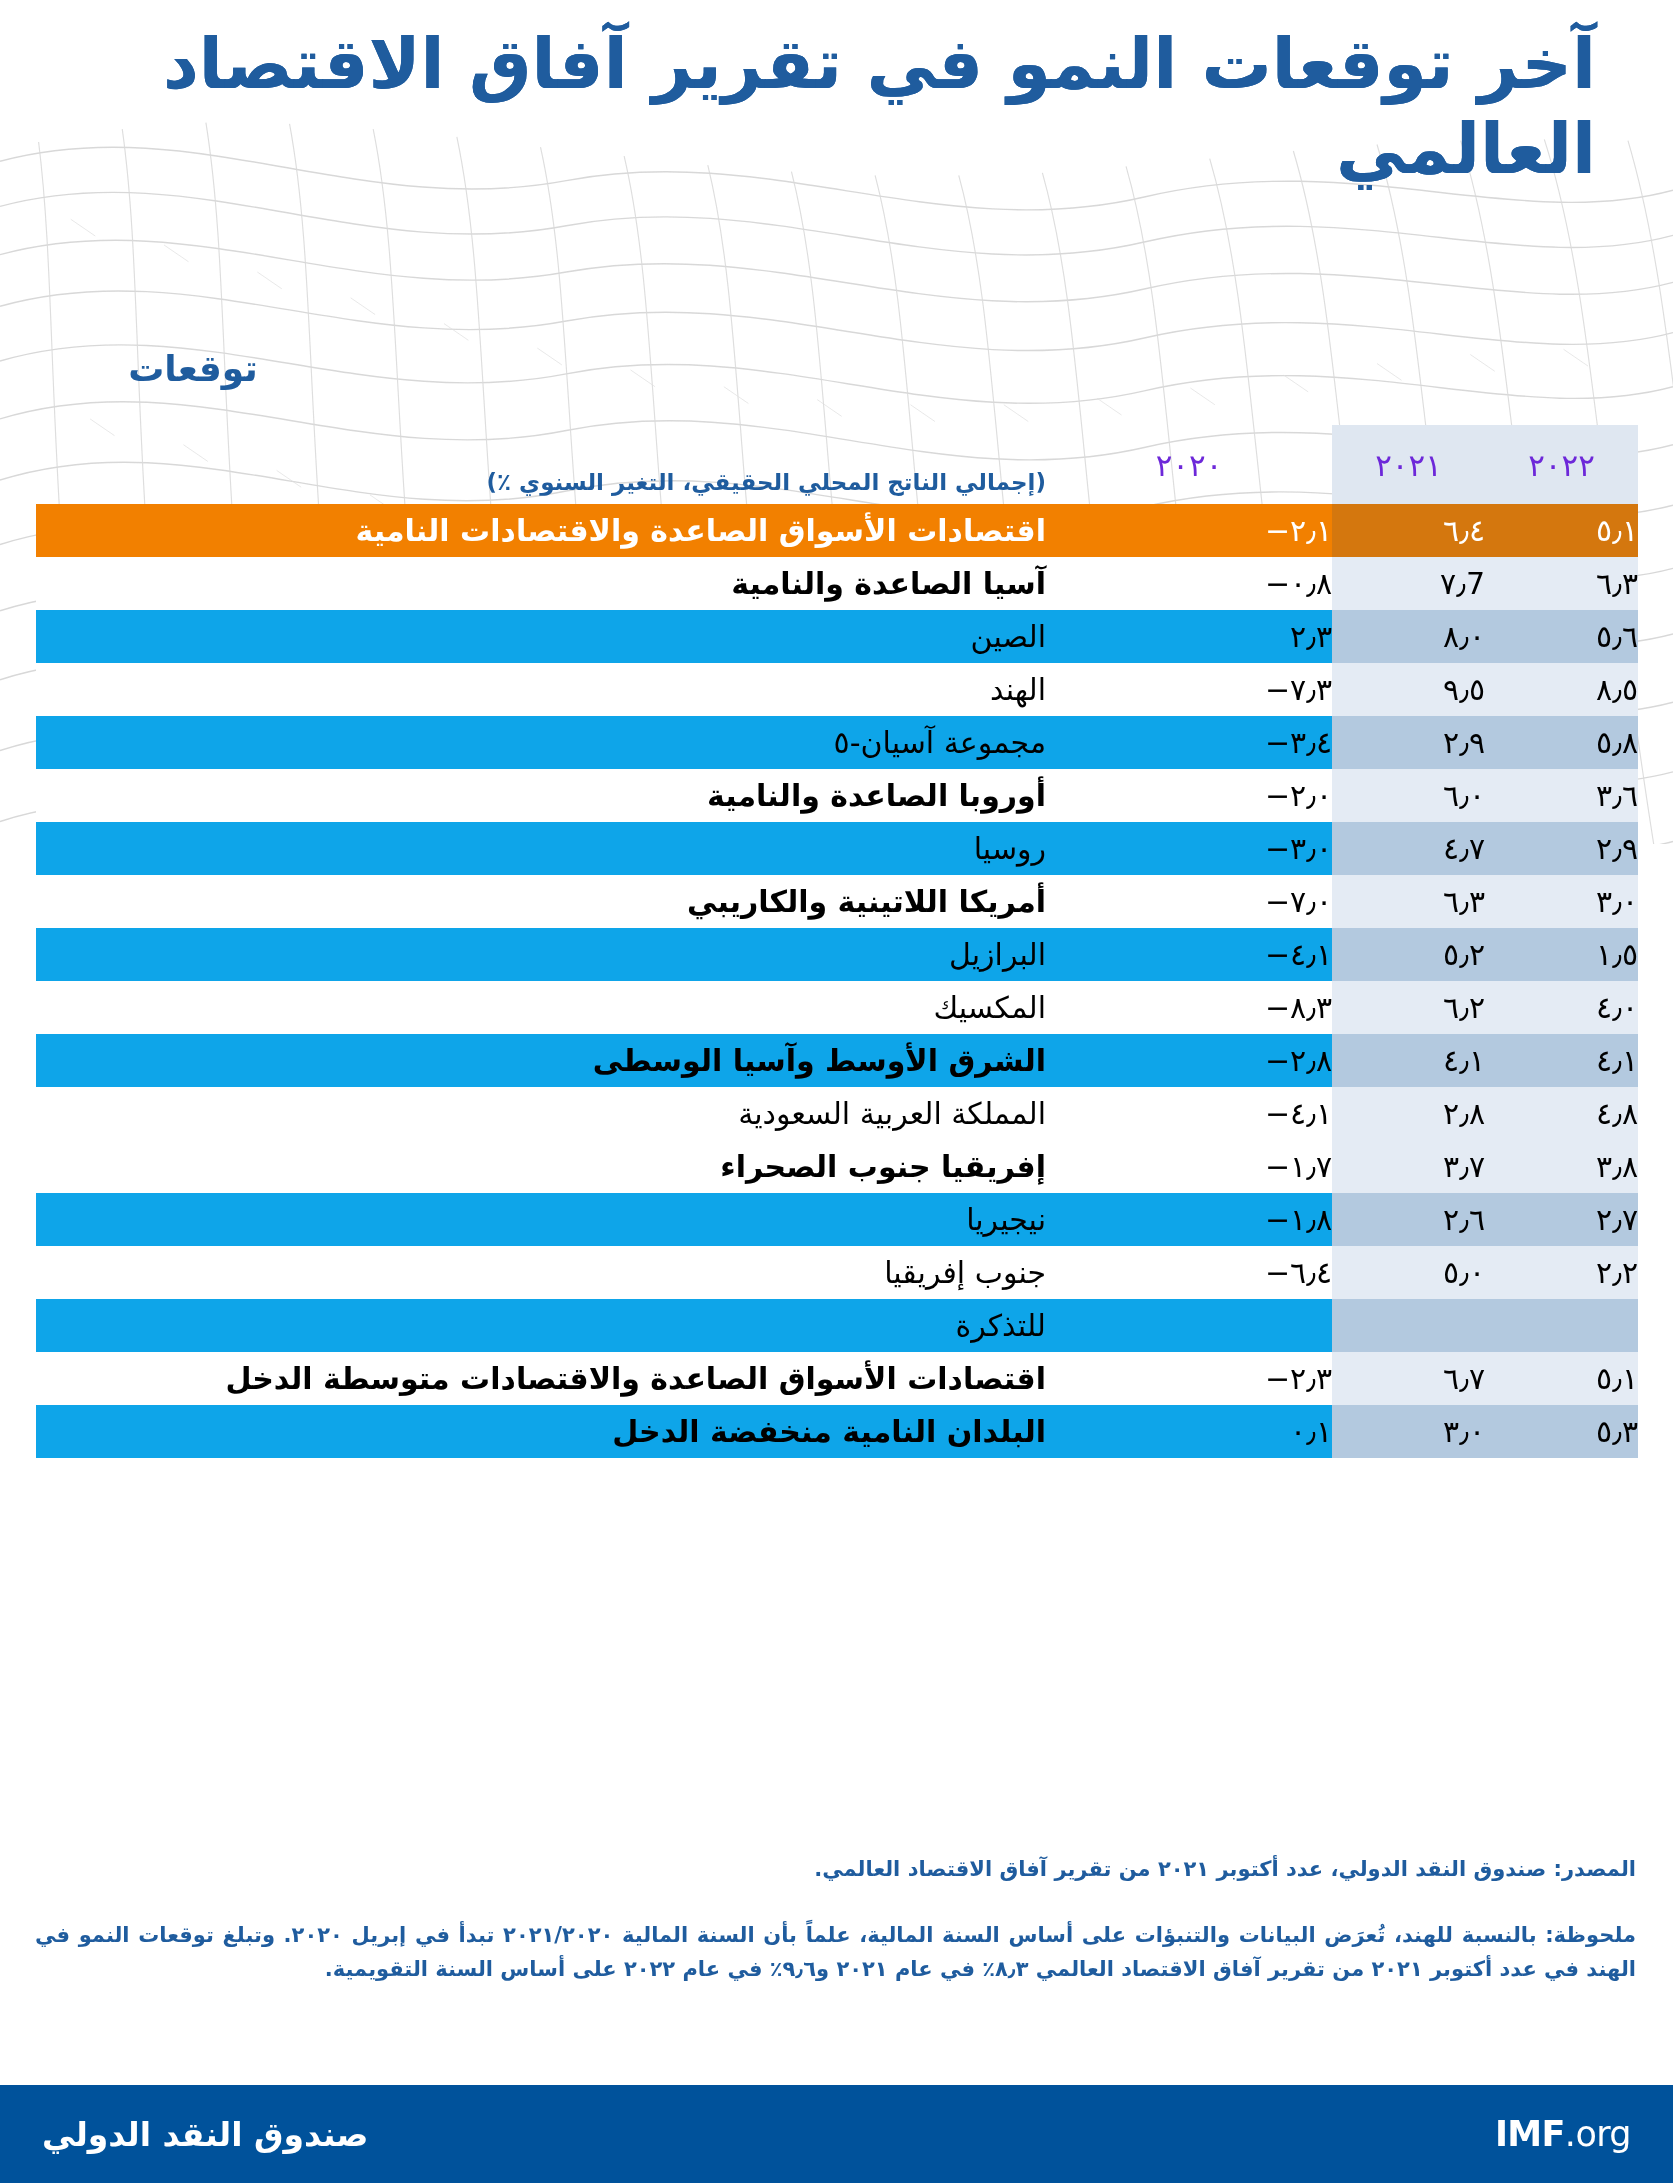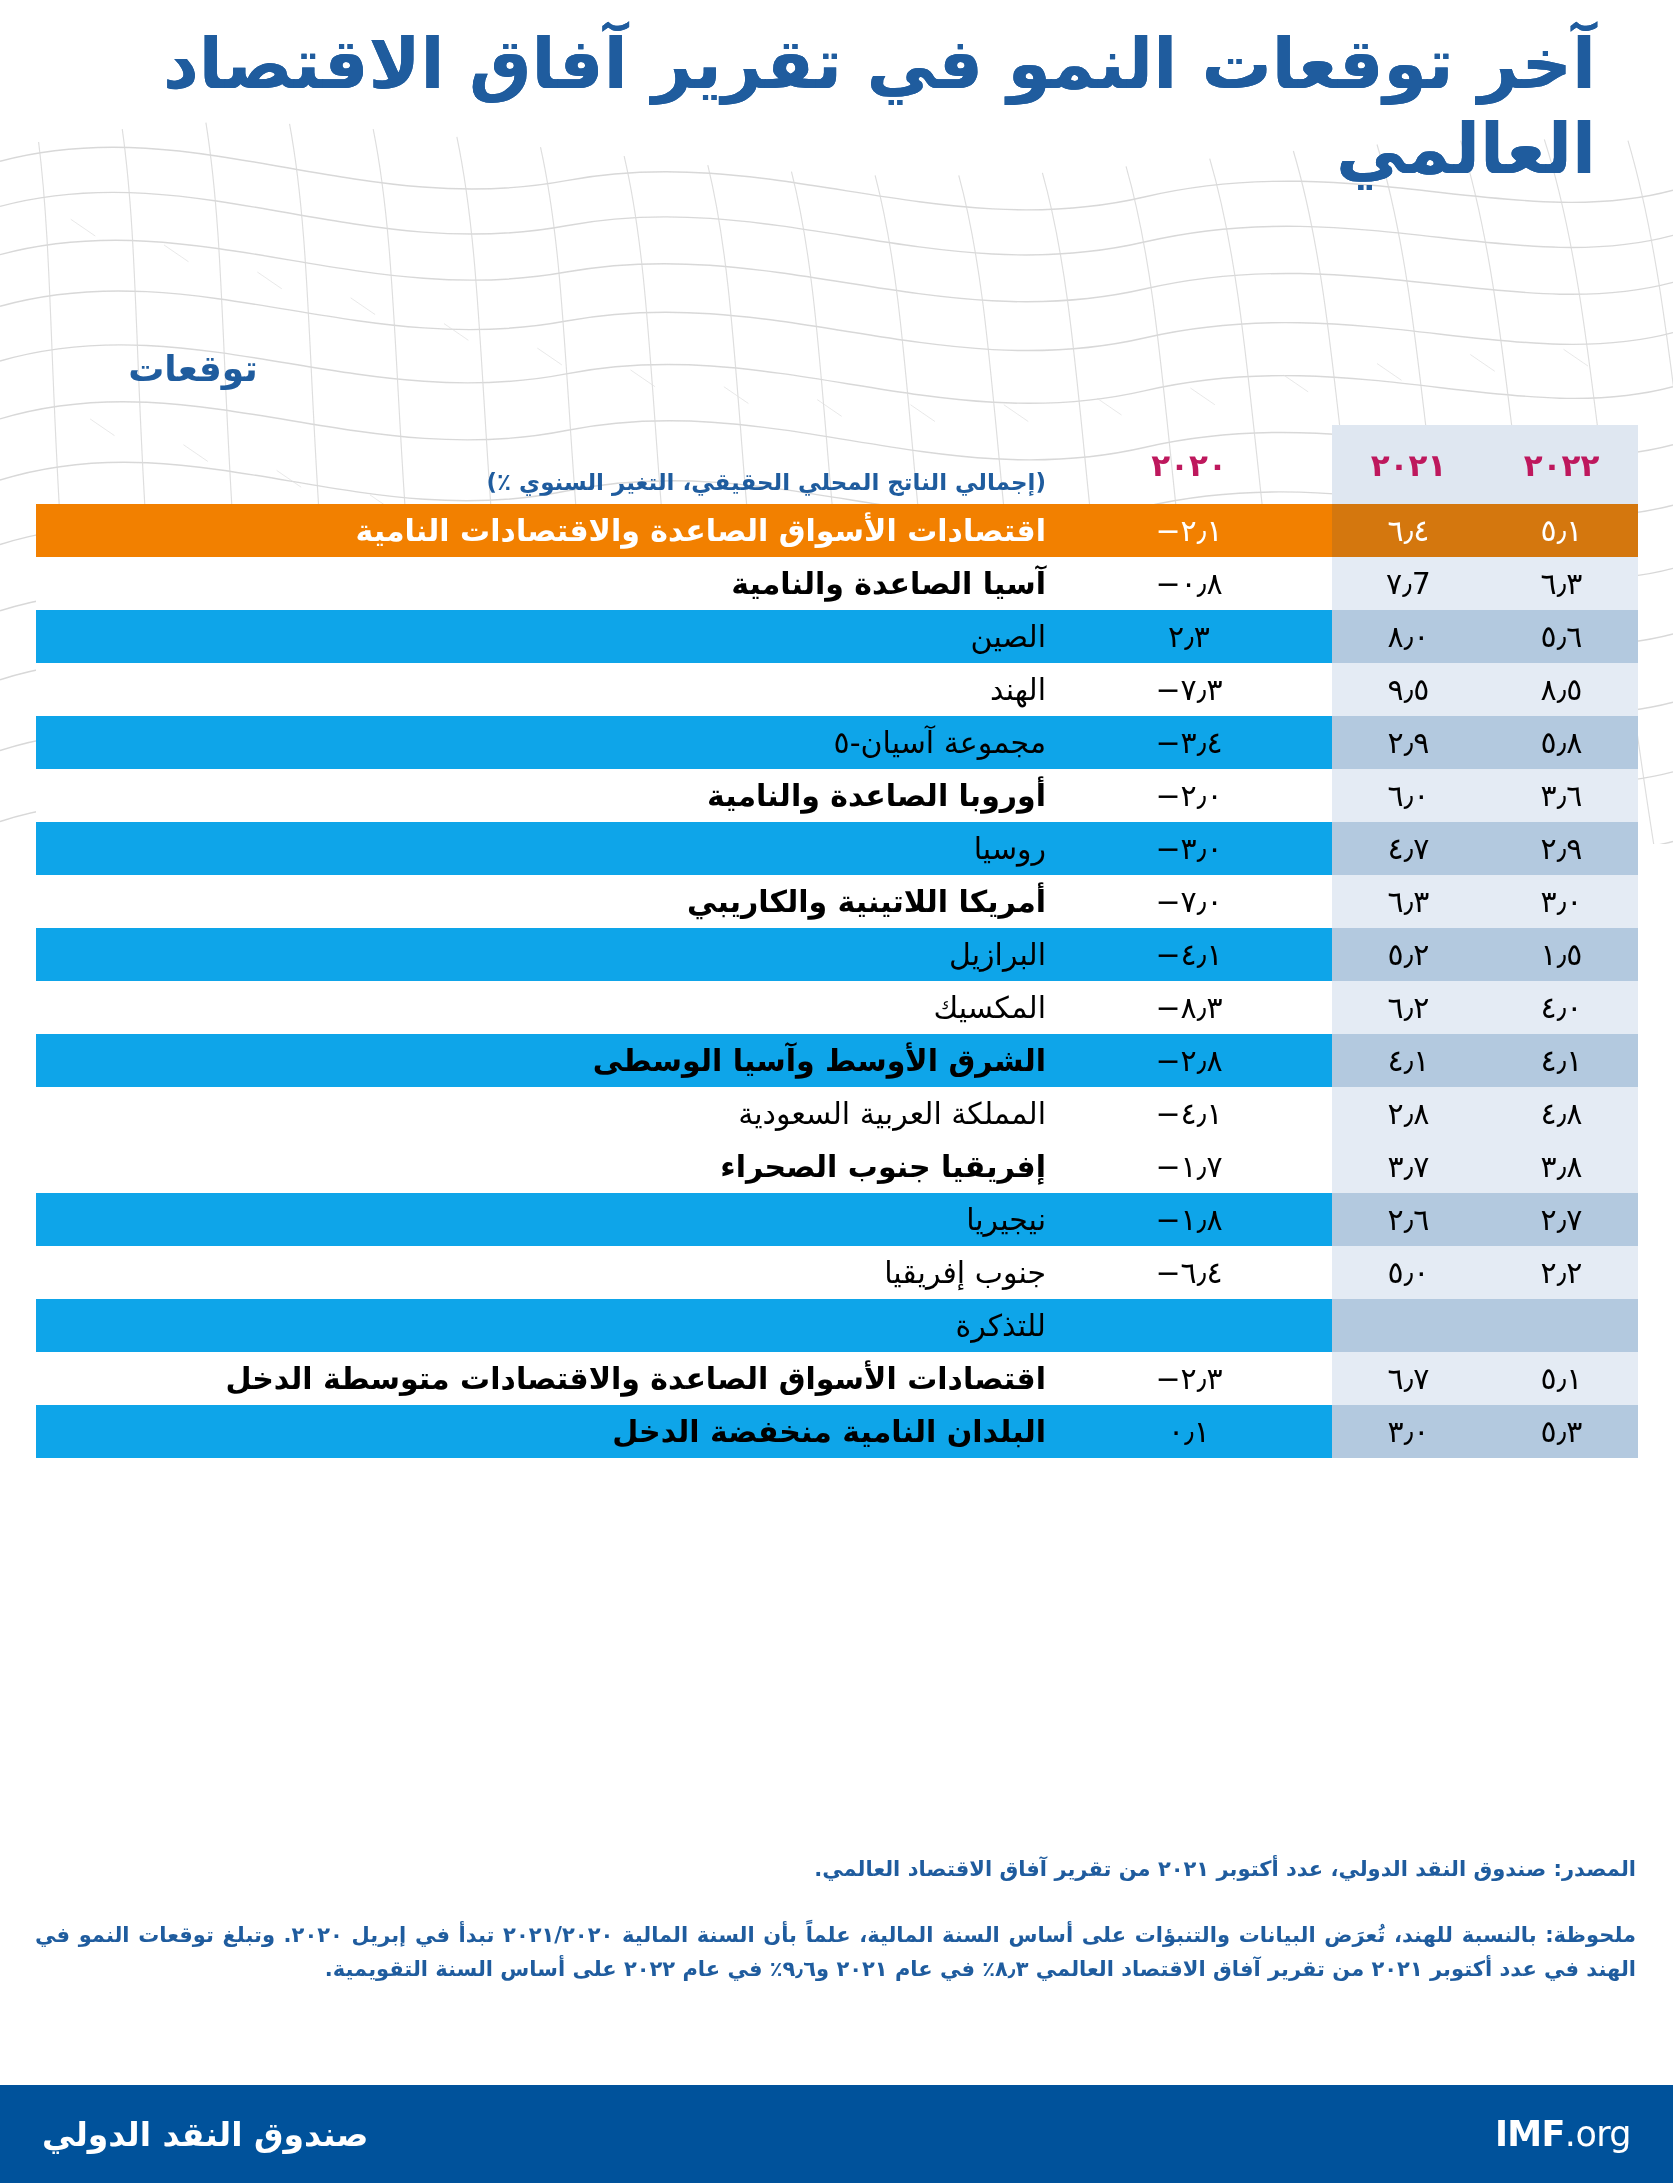--- a/index.html
+++ b/index.html
@@ -81,36 +81,36 @@
     font-size: 30px;
     color: #000000;
     font-weight: normal;
   }
 
   
   tr.hdr td { height: 79px; background: transparent; }
   tr.hdr td.yr {
     text-align: center;
     font-size: 31px;
-    color: #be185d;
-    font-weight: bold;
+    color: #6d28d9;
+    font-weight: normal;
   }
   tr.hdr td.shade { background: #DFE7F1; }
   tr.hdr td.unit {
     text-align: right;
     padding-left: 16.7px;
     color: #1F5C9E;
     font-weight: bold;
     font-size: 23px;
     vertical-align: bottom;
     padding-bottom: 9px;
   }
 
   
-  td.num { text-align: center; font-size: 30px; }
+  td.num { text-align: right; font-size: 30px; }
   td.name {
     text-align: right;
     padding-right: 18px;
     font-size: 28px;
   }
   td.name.bold { font-weight: bold; }
 
   
   tr.band-a td            { background: #FFFFFF; }
   tr.band-a td.fc         { background: #E4EBF4; }

